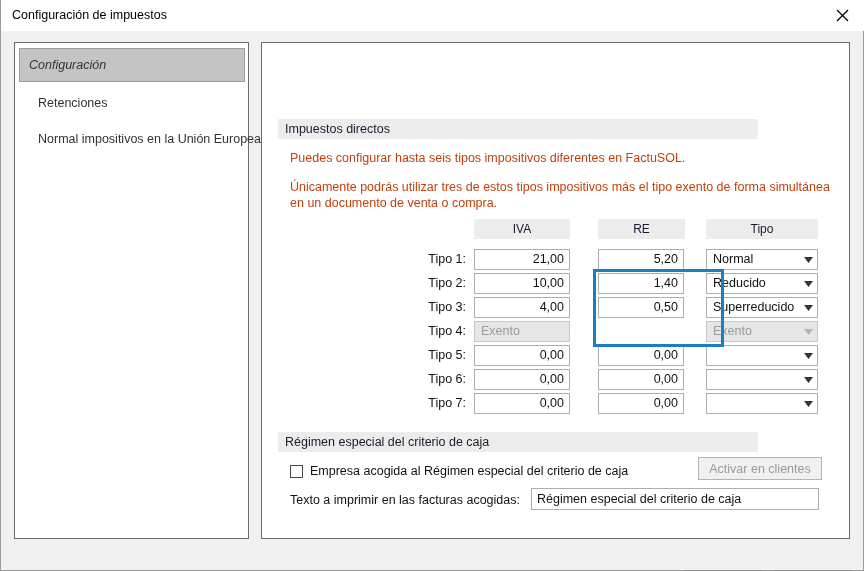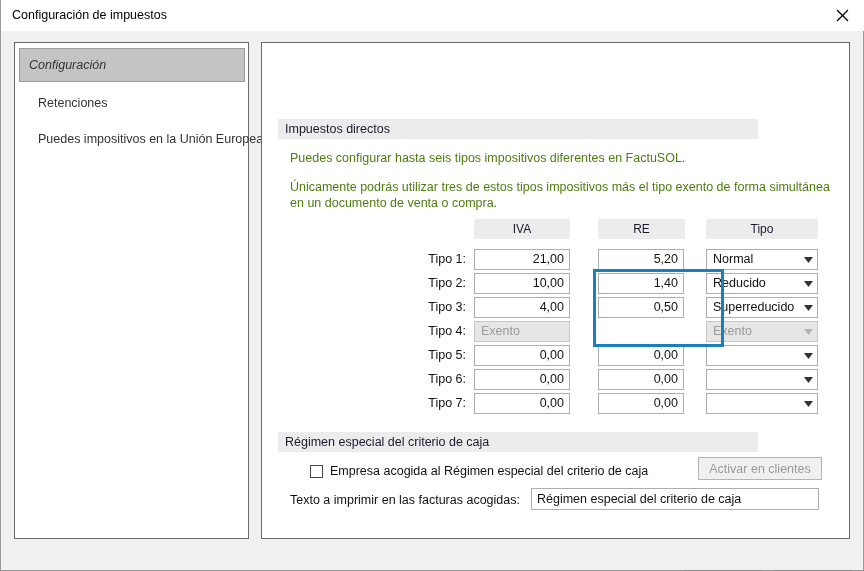--- a/index.html
+++ b/index.html
@@ -100,21 +100,21 @@
     padding-left: 7px;
     line-height: 20px;
     white-space: nowrap;
   }
   .section-bar.s1 { top: 76px; }
   .section-bar.s2 { top: 389px; }
 
   
   .para {
     position: absolute; left: 28px;
-    font-size: 12.5px; color: #4d7c0f;
+    font-size: 12.5px; color: #c2410c;
     line-height: 16px;
   }
   .para.p1 { top: 107px; width: 520px; }
   .para.p2 { top: 136px; width: 540px; }
 
   
   .tax-table {
     position: absolute; left: 124px; top: 176px;
   }
   .col-head {
@@ -184,21 +184,21 @@
     position: absolute;
     left: 207px; top: 50px;
     width: 131px; height: 78px;
     border: 3px solid #1a7fc1;
     pointer-events: none;
   }
 
   
   .chk-row {
     position: absolute; left: 28px; top: 421px;
-    display: flex; align-items: center; margin-left: 20px;
+    display: flex; align-items: center;
   }
   .checkbox {
     width: 13px; height: 13px;
     border: 1px solid #4a4a4a;
     background: #ffffff; flex: none;
   }
   .chk-label {
     margin-left: 7px;
     font-size: 12.5px; color: #111111;
     white-space: nowrap;
@@ -261,21 +261,21 @@
   <div class="body-area">
 
     <div class="sidebar">
       <div class="side-item selected i0">
         <span>Configuración</span>
       </div>
       <div class="side-item i1">
         <span>Retenciones</span>
       </div>
       <div class="side-item i2">
-        <span>Puedes impositivos en la Unión Europea</span>
+        <span>Normal impositivos en la Unión Europea</span>
       </div>
     </div>
 
     <div class="content">
 
 
       <div class="section-bar s1">Impuestos directos</div>
 
       <div class="para p1">Puedes configurar hasta seis tipos impositivos diferentes en FactuSOL.</div>
       <div class="para p2">Únicamente podrás utilizar tres de estos tipos impositivos más el tipo exento de forma simultánea en un documento de venta o compra.</div>

